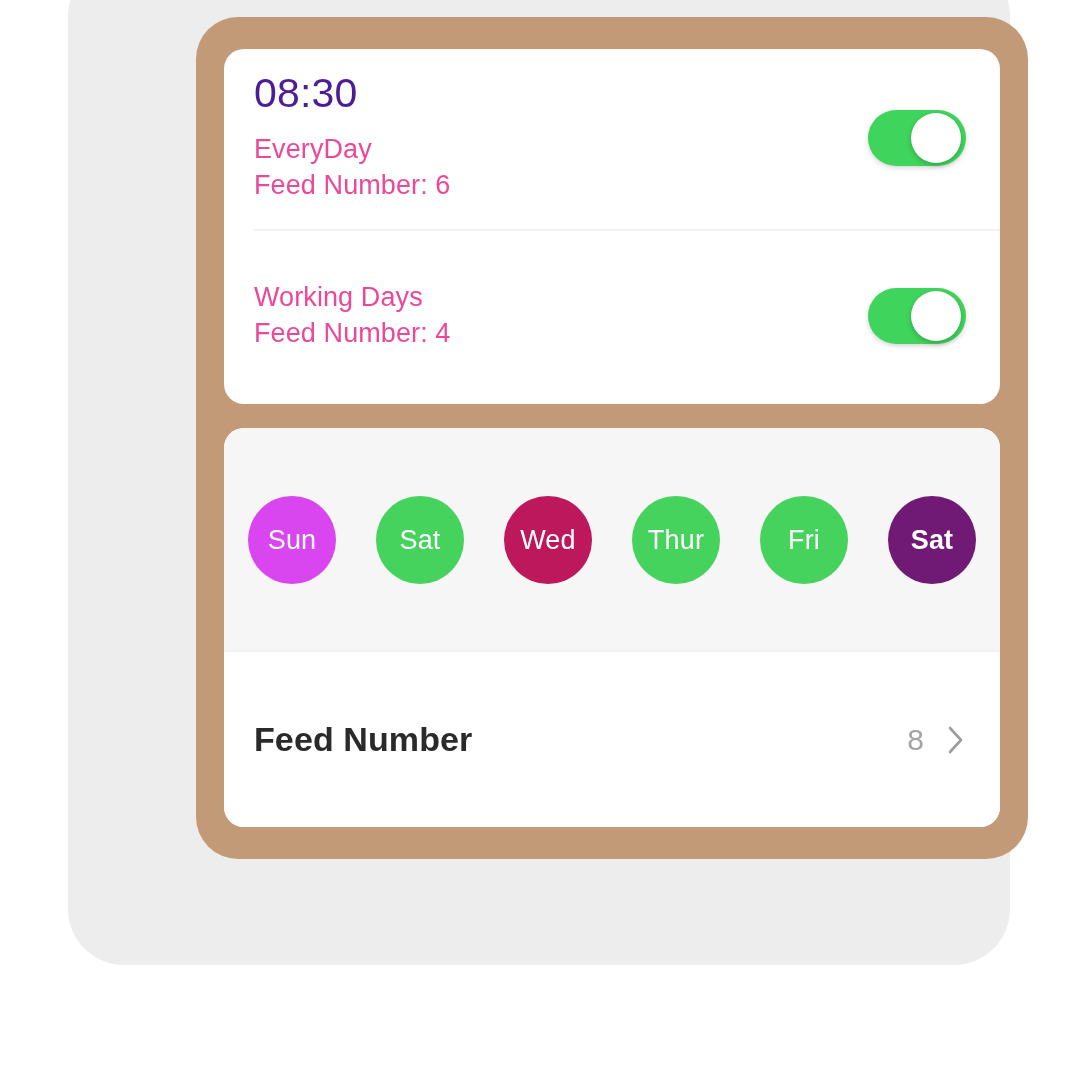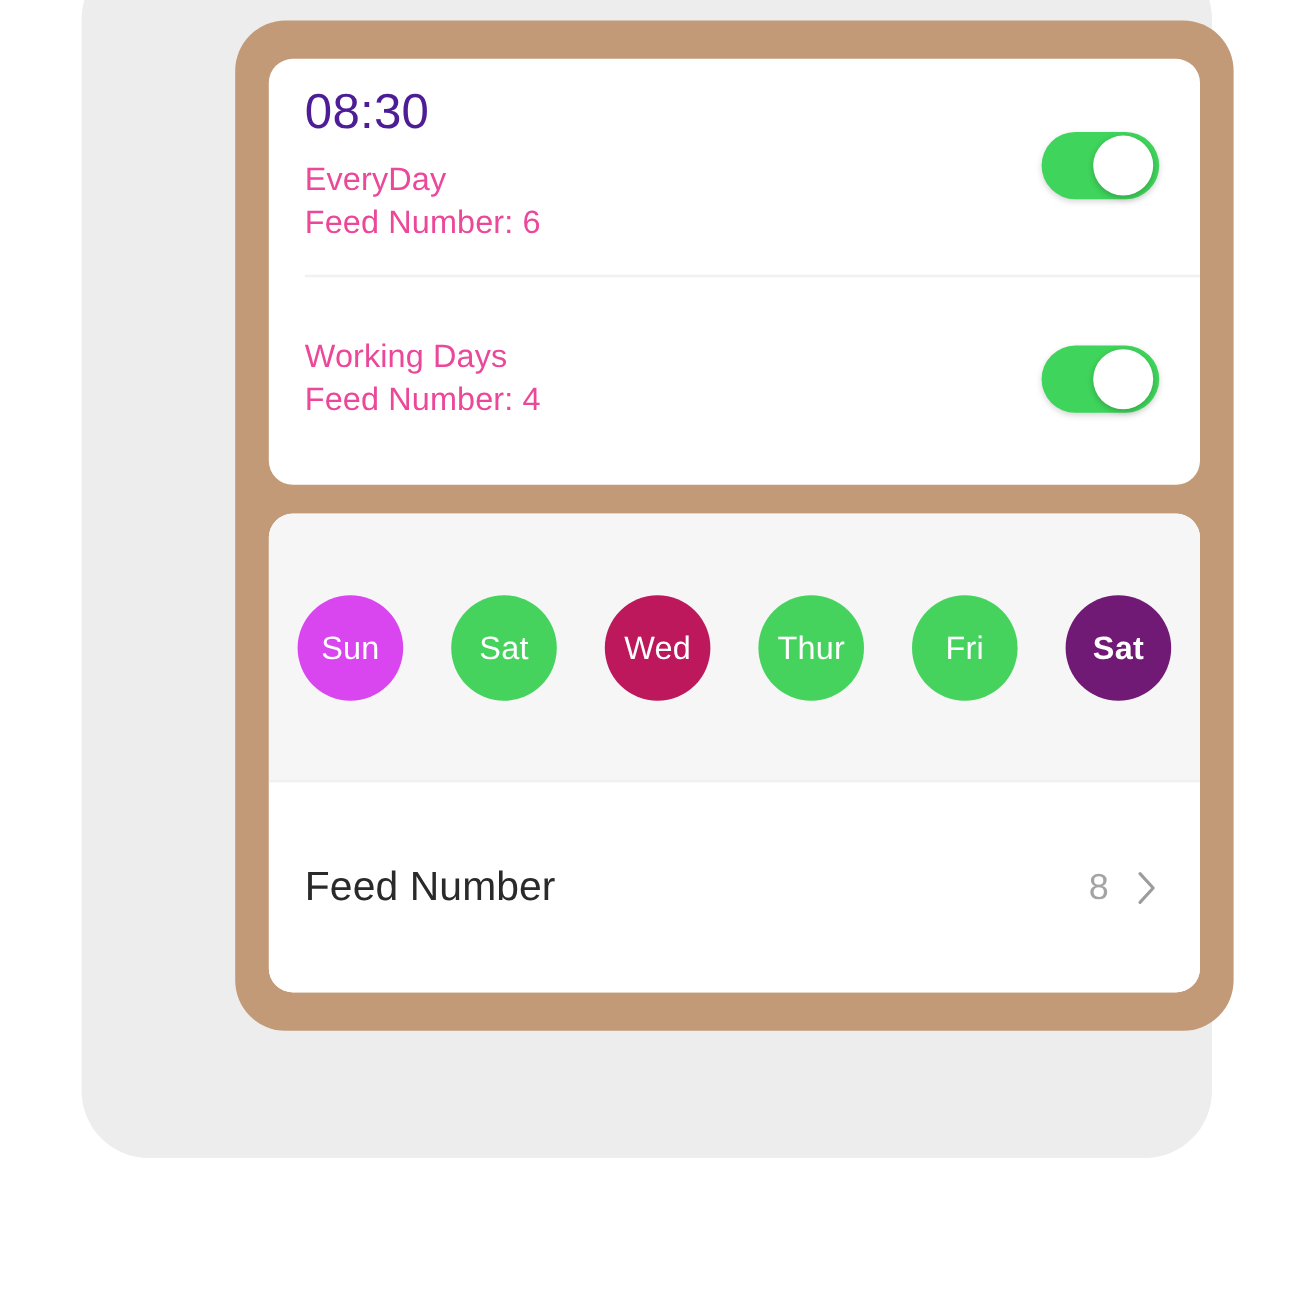--- a/index.html
+++ b/index.html
@@ -141,20 +141,21 @@
     align-items: center;
     justify-content: space-between;
     padding: 0 34px 0 30px;
     box-sizing: border-box;
     border-top: 2px solid #F1F1F1;
   }
   .feed-label {
     font-size: 34px;
     color: #2A2A2A;
     letter-spacing: 0.1px;
+    font-weight: bold;
   }
   .feed-right {
     display: flex;
     align-items: center;
     gap: 22px;
   }
   .feed-value {
     font-size: 30px;
     color: #A4A4A4;
   }

